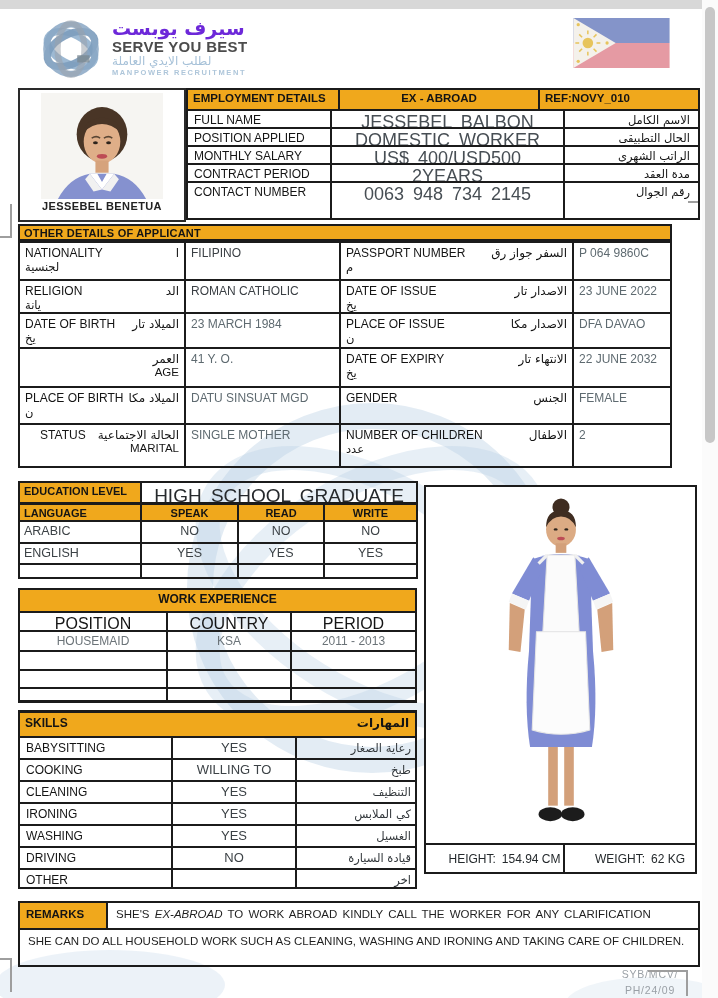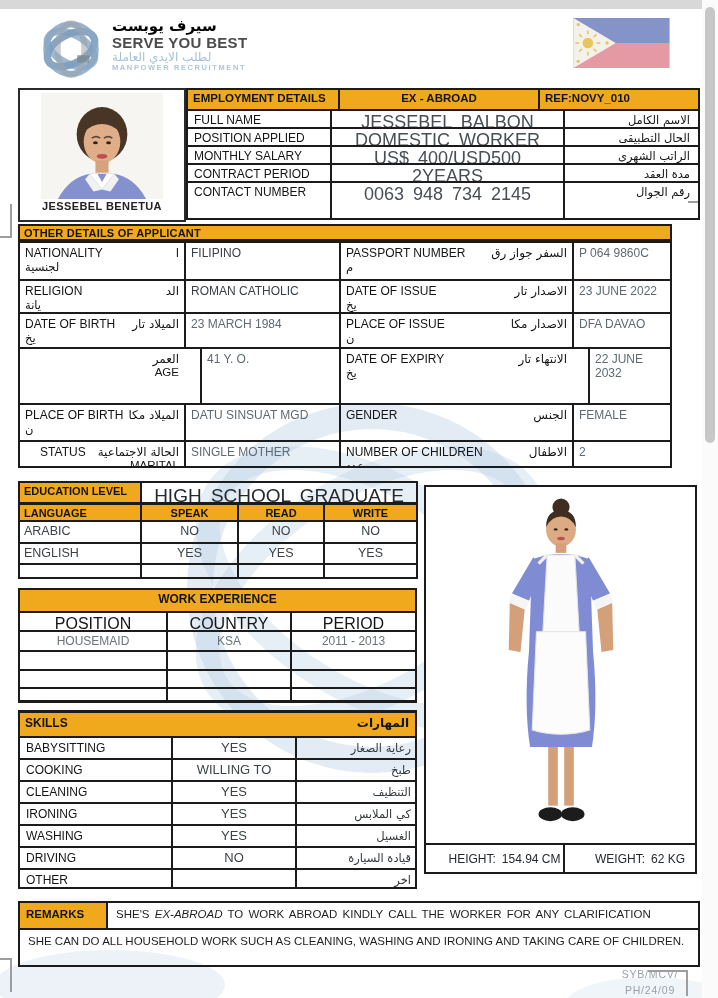--- a/index.html
+++ b/index.html
@@ -16,21 +16,21 @@
   .it{font-style:italic;}
   
   #topstrip{left:0;top:0;width:718px;height:9px;background:#d8d8d8;z-index:6;}
   #sb-track{right:0;top:0;width:16px;height:100%;background:#fbfbfb;z-index:7;}
   #sb-thumb{position:absolute;left:3px;top:7px;width:10px;height:436px;border-radius:6px;background:#c7c7c7;}
   
   #wm{left:0;top:0;z-index:1;pointer-events:none;}
   
   #logo{left:38px;top:14px;display:flex;gap:8px;z-index:3;}
   #logo-text{padding-top:4px;line-height:1.1;}
-  .logo-ar-top{font-size:15px;color:#000000;font-weight:bold;}
+  .logo-ar-top{font-size:19px;color:#6d28d9;font-weight:bold;}
   .logo-name{font-size:15px;font-weight:bold;color:#4c4c4c;letter-spacing:.3px;}
   .logo-ar-sub{font-size:12px;color:#a6c1d8;}
   .logo-tag{font-size:7.5px;color:#aec6da;letter-spacing:1.6px;font-weight:bold;}
   #flag{left:573px;top:18px;z-index:3;}
   
   .tbl{position:absolute;border:2px solid var(--bd);background:transparent;z-index:3;}
   .rw{display:flex;overflow:hidden;}
   .rw + .rw{border-top:2px solid var(--bd);}
   .cl{border-left:2px solid var(--bd);}
   .gold{background:var(--gold);}
@@ -54,21 +54,21 @@
   #emp .val{width:233px;text-align:center;font-size:18px;color:#474e54;padding-top:1px;word-spacing:4px;}
   #emp .arc{flex:1;text-align:right;font-size:11.5px;color:#141414;padding:2px 8px 0 0;}
   
   #other-bar{left:18px;top:224px;width:654px;height:17px;border:2px solid var(--bd);background:var(--gold);font-size:11px;font-weight:bold;color:#141414;padding:1px 0 0 4px;z-index:3;letter-spacing:.2px;}
   .det{display:flex;flex-direction:column;}
   #det-l{left:18px;top:241px;width:323px;height:227px;}
   #det-r{left:341px;top:241px;width:331px;height:227px;border-left:none;}
   .det .rw:nth-child(1){height:36px;}
   .det .rw:nth-child(2){height:33px;}
   .det .rw:nth-child(3){height:35px;}
-  .det .rw:nth-child(4){height:56px;gap:16px;}
+  .det .rw:nth-child(4){height:39px;}
   .det .rw:nth-child(5){height:37px;}
   .det .rw:nth-child(6){flex:1;}
   #det-l .dlabel{width:164px;}
   #det-r .dlabel{width:231px;}
   .dlabel{font-size:12px;color:#141414;}
   .dlabel .l1{display:flex;justify-content:space-between;padding:3px 5px 0 5px;}
   .dlabel .l2{padding:0 5px;font-size:11.5px;}
   .dval{flex:1;border-left:2px solid var(--bd);font-size:12px;color:var(--gray);padding:3px 4px 0 5px;}
   .dval.dk{color:#3a3f44;}
   .rw.align-r .l1{justify-content:flex-end;gap:12px;}

